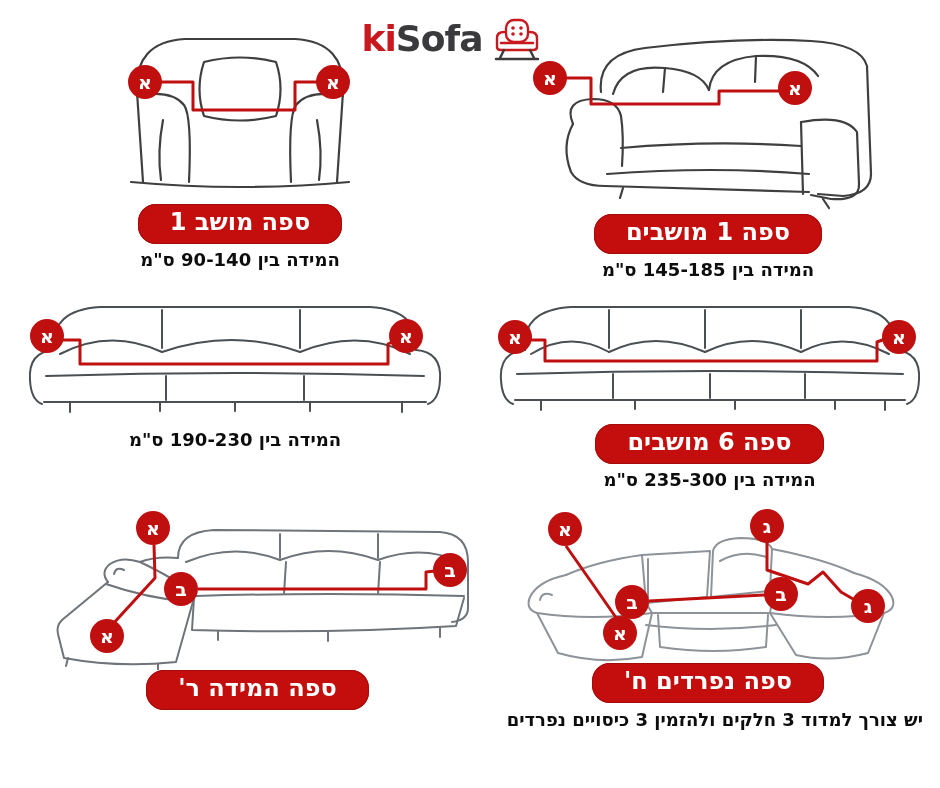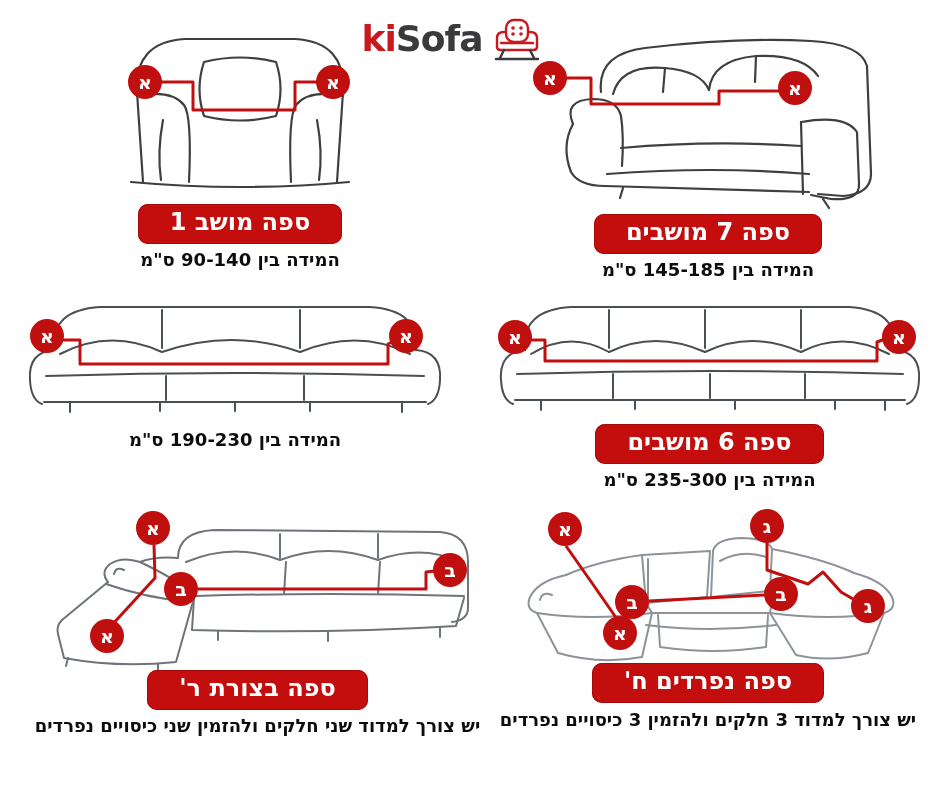--- a/index.html
+++ b/index.html
@@ -8,25 +8,25 @@
   
   .logo-wrap{position:absolute;top:16px;left:0;width:904px;text-align:center;}
   .logo-inner{display:inline-flex;align-items:center;gap:10px;}
   .logo-text{font-weight:700;font-size:36px;letter-spacing:-1px;line-height:1;}
   .logo-red{color:#c8191e;font-weight:800;}
   .logo-dark{color:#3a3a3c;}
   
   .card{position:absolute;text-align:center;direction:rtl;}
   .card svg{display:block;margin:0 auto;}
   .banner{display:inline-block;background:#c40d0d;color:#ffffff;font-weight:700;
-          font-size:24px;line-height:1.2;padding:4px 32px 7px;border-radius:10px;
+          font-size:24px;line-height:1.2;padding:4px 32px 7px;border-radius:18px;
           direction:rtl;box-shadow:0 0 0 1px #a50b0b inset;}
   .desc{margin-top:5px;color:#0d0d0d;font-weight:700;font-size:18px;direction:rtl;}
   .desc.nowrap{white-space:nowrap;}
-  .desc.wrap{max-width:430px;margin-left:auto;margin-right:auto;line-height:1.35;}
+  .desc.wrap{max-width:430px;margin-left:auto;margin-right:auto;line-height:1.35;text-align:right;}
   
   .sk{stroke:#3f3f3f;stroke-width:2.2;fill:none;stroke-linecap:round;stroke-linejoin:round;}
   .sk2{stroke:#4a4f53;stroke-width:2;fill:none;stroke-linecap:round;stroke-linejoin:round;}
   .skL{stroke:#6e7479;stroke-width:2;fill:none;stroke-linecap:round;stroke-linejoin:round;}
   .skU{stroke:#8d9399;stroke-width:2;fill:none;stroke-linecap:round;stroke-linejoin:round;}
   
   .ml{stroke:#c00f0f;stroke-width:3;fill:none;stroke-linejoin:round;}
   .mc{fill:#c00f0f;}
   .mk{fill:#ffffff;font-family:"DejaVu Sans",sans-serif;font-weight:700;font-size:19px;text-anchor:middle;}
   .icon-sk{stroke:#c8191e;stroke-width:2.4;fill:none;stroke-linecap:round;stroke-linejoin:round;}
@@ -96,21 +96,21 @@
           <path d="M110,174 l-3,10"></path>
       </g>
       <g>
         <polyline class="ml" points="52,64 78,64 78,90 206,90 206,77 266,77"></polyline>
         <circle class="mc" cx="37" cy="64" r="17"></circle>
         <circle class="mc" cx="282" cy="74" r="17"></circle>
         <text class="mk" x="37" y="71">א</text>
         <text class="mk" x="282" y="81">א</text>
       </g>
     </svg>
-    <div class="banner">ספה 7 מושבים</div>
+    <div class="banner">ספה 1 מושבים</div>
     <div class="desc nowrap">המידה בין 145-185 ס"מ</div>
   </div>
 
   <div class="card" style="left:5px;top:290px;width:460px;">
     <svg width="450" height="134" viewBox="0 0 450 134">
       <g class="sk2">
         <path d="M44,60 Q40,20 90,17 L360,17 Q410,20 406,60"></path>
         <path d="M152,20 L152,58"></path>
           <path d="M290,20 L290,58"></path>
         <path d="M50,64 Q100,38 152,62"></path>
@@ -194,22 +194,21 @@
         <circle class="mc" cx="125" cy="28" r="17"></circle>
         <circle class="mc" cx="79" cy="136" r="17"></circle>
         <circle class="mc" cx="153" cy="89" r="17"></circle>
         <circle class="mc" cx="422" cy="70" r="17"></circle>
         <text class="mk" x="125" y="35">א</text>
         <text class="mk" x="79" y="143">א</text>
         <text class="mk" x="153" y="96">ב</text>
         <text class="mk" x="422" y="77">ב</text>
       </g>
     </svg>
-    <div class="banner">ספה בצורת ר'</div>
-    <div class="desc nowrap">יש צורך למדוד שני חלקים ולהזמין שני כיסויים נפרדים</div>
+    <div class="banner">ספה המידה ר'</div>
   </div>
 
   <div class="card" style="left:480px;top:505px;width:456px;">
     <svg width="456" height="158" viewBox="0 0 456 158">
       <g class="skU">
         <path d="M162,50 L230,46 L227,92 L166,98 Z"></path>
         <path d="M168,54 L168,94"></path>
         <path d="M233,46 Q236,34 260,33 Q288,33 292,44 L290,86 L231,92 Z"></path>
         <path d="M240,56 Q262,44 286,52"></path>
         <path d="M162,50 Q118,56 86,70"></path>

